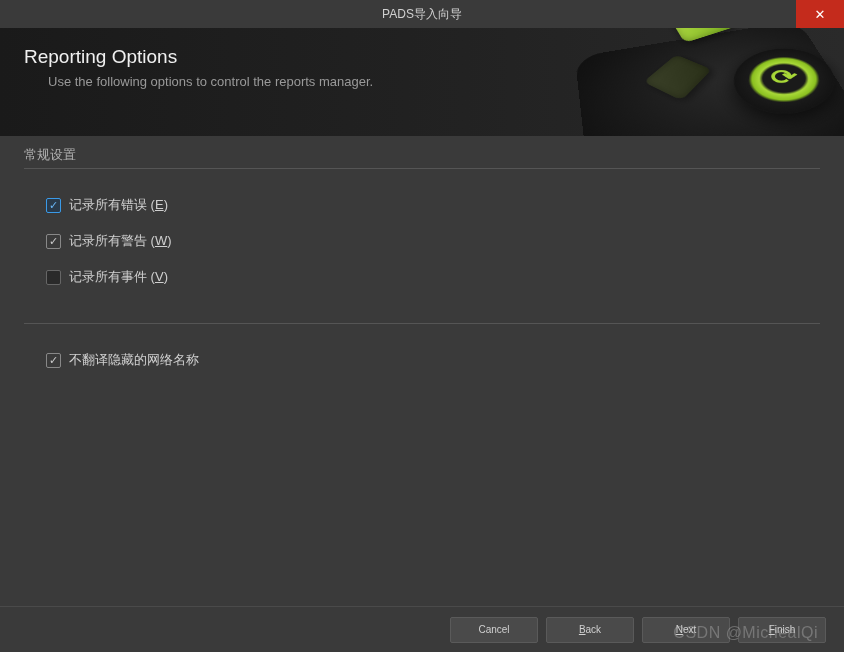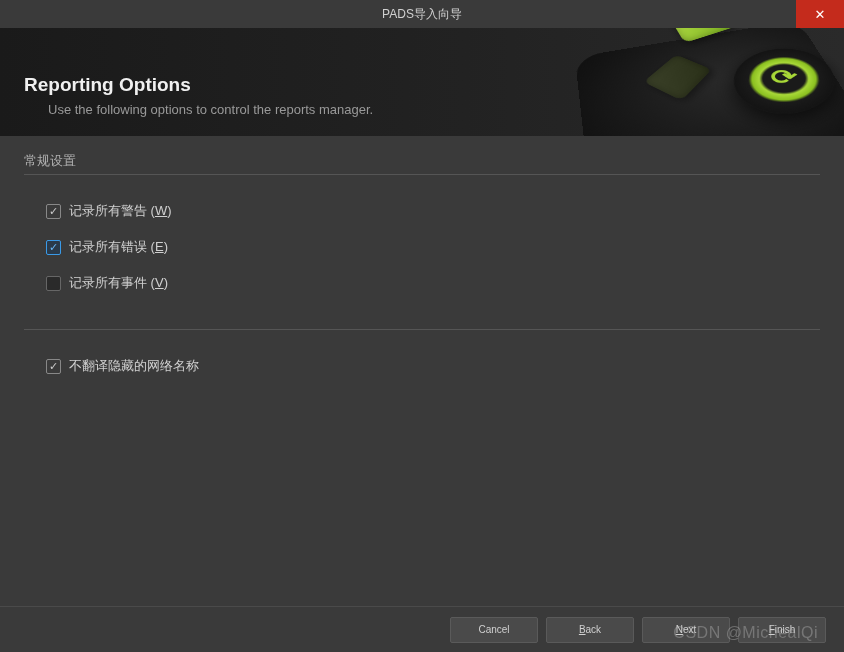--- a/index.html
+++ b/index.html
@@ -44,23 +44,22 @@
     .header-banner {
       height: 108px;
       background: linear-gradient(to right, #1a1a1a 0%, #222 55%, #2a2a2a 100%);
       position: relative;
       overflow: hidden;
       padding: 18px 24px;
     }
     .header-title {
       color: #f0f0f0;
       font-size: 19px;
-      font-weight: bold;
+      font-weight: normal;
       margin-bottom: 6px;
-      margin-top: 28px;
     }
     .header-subtitle {
       color: #999;
       font-size: 13px;
       margin-left: 24px;
     }
     .header-graphic {
       position: absolute;
       right: -40px;
       top: -60px;
@@ -104,21 +103,21 @@
       height: 45px;
       background: linear-gradient(135deg, #b8e048, #7ab020);
       border-radius: 8px;
       transform-origin: center;
       box-shadow: inset 0 0 8px rgba(0,0,0,0.3), 0 4px 10px rgba(0,0,0,0.4);
     }
     .seg1 { right: 155px; top: 30px; transform: perspective(300px) rotateX(50deg) rotateZ(-25deg); }
     .seg4 { right: 178px; top: 85px; transform: perspective(300px) rotateX(50deg) rotateZ(-55deg); background: linear-gradient(135deg, #3a4028, #2a3018); }
     
     .content {
-      padding: 10px 24px;
+      padding: 4px 24px;
       background: #3a3a3a;
       height: 470px;
     }
     .section-label {
       color: #b0b0b0;
       font-size: 13px;
       margin-bottom: 4px;
       margin-top: 6px;
     }
     .section-divider {
@@ -231,27 +230,27 @@
     <div class="dial"></div>
   </div>
 </div>
 
 <div class="content">
 
   <div class="section-label">常规设置</div>
   <div class="section-divider"></div>
 
   <div class="checkbox-row">
+    <div class="checkbox checked highlight"></div>
+    <span class="checkbox-label">记录所有错误 (<u>E</u>)</span>
+  </div>
+
+  <div class="checkbox-row">
     <div class="checkbox checked"></div>
     <span class="checkbox-label">记录所有警告 (<u>W</u>)</span>
-  </div>
-
-  <div class="checkbox-row">
-    <div class="checkbox checked highlight"></div>
-    <span class="checkbox-label">记录所有错误 (<u>E</u>)</span>
   </div>
 
   <div class="checkbox-row">
     <div class="checkbox"></div>
     <span class="checkbox-label">记录所有事件 (<u>V</u>)</span>
   </div>
 
   <div class="section-gap"></div>
 
   <div class="section-divider"></div>

